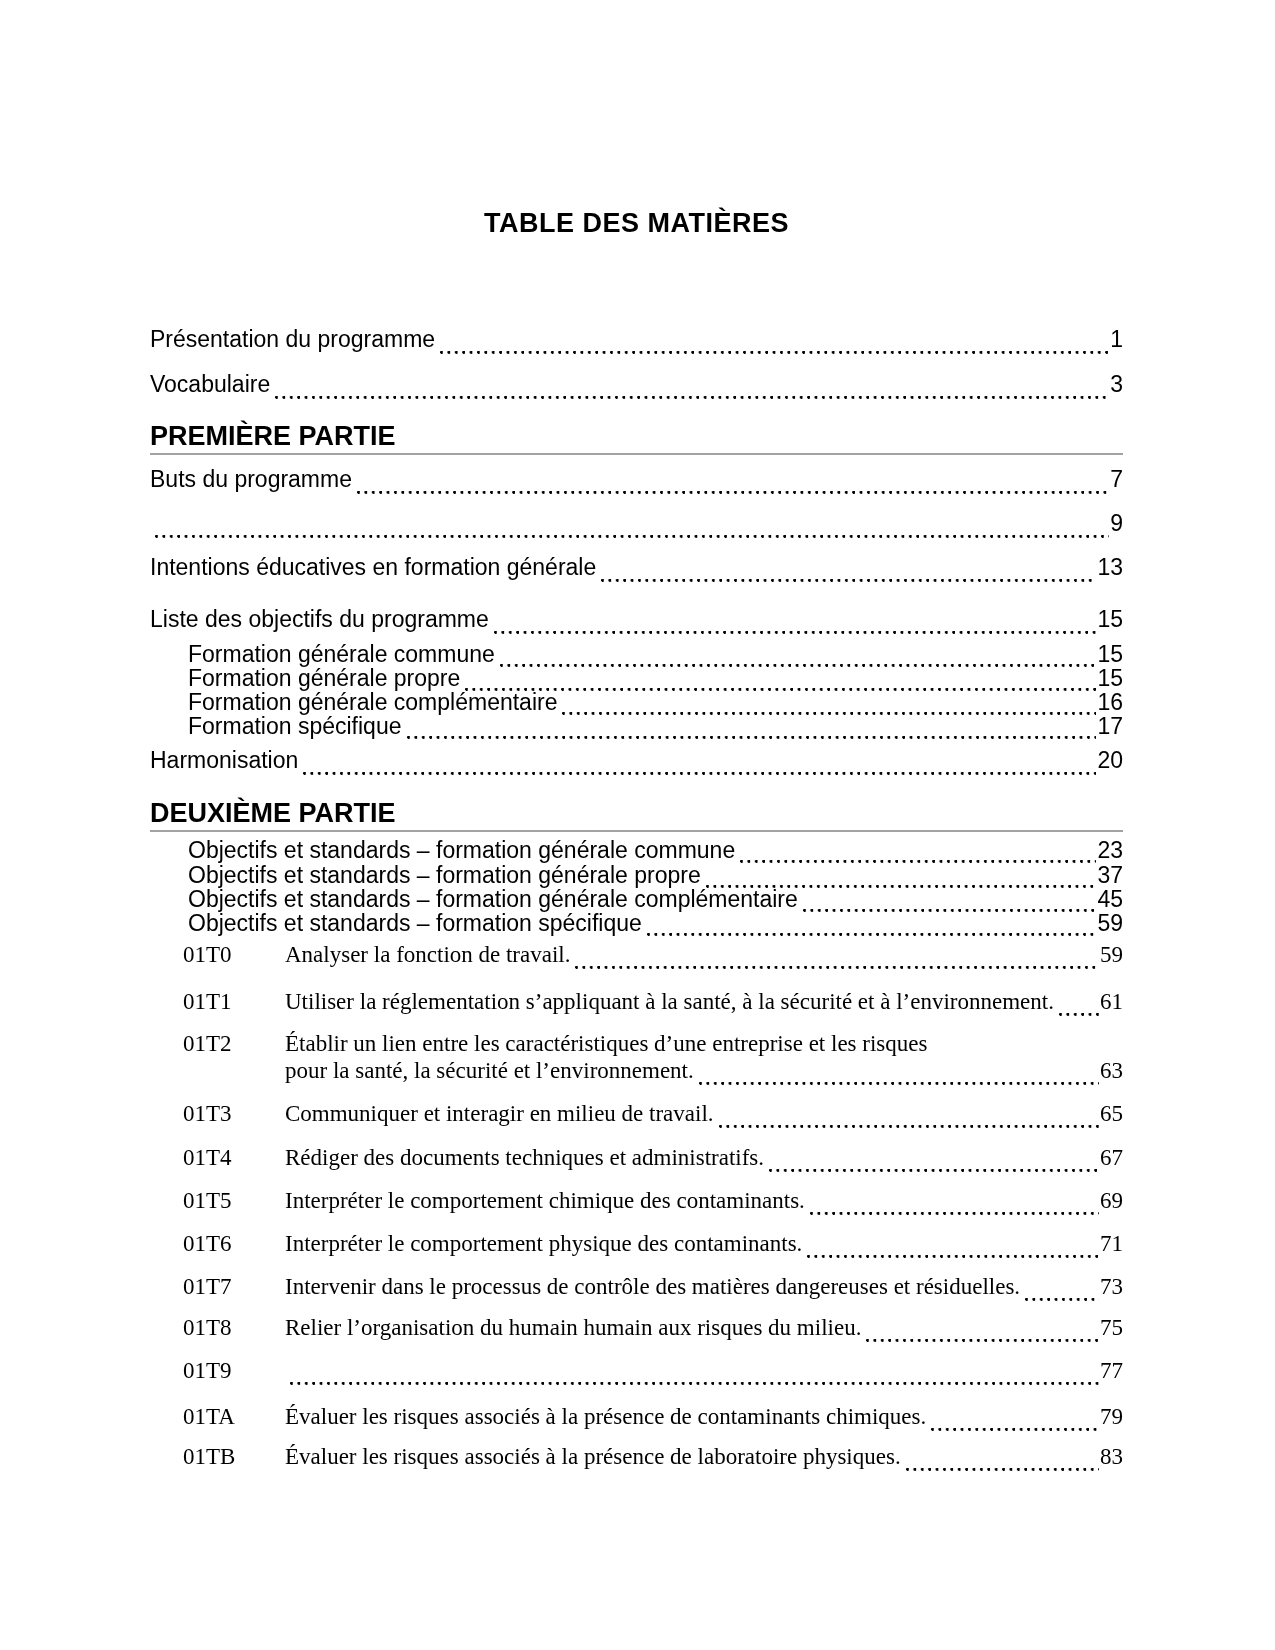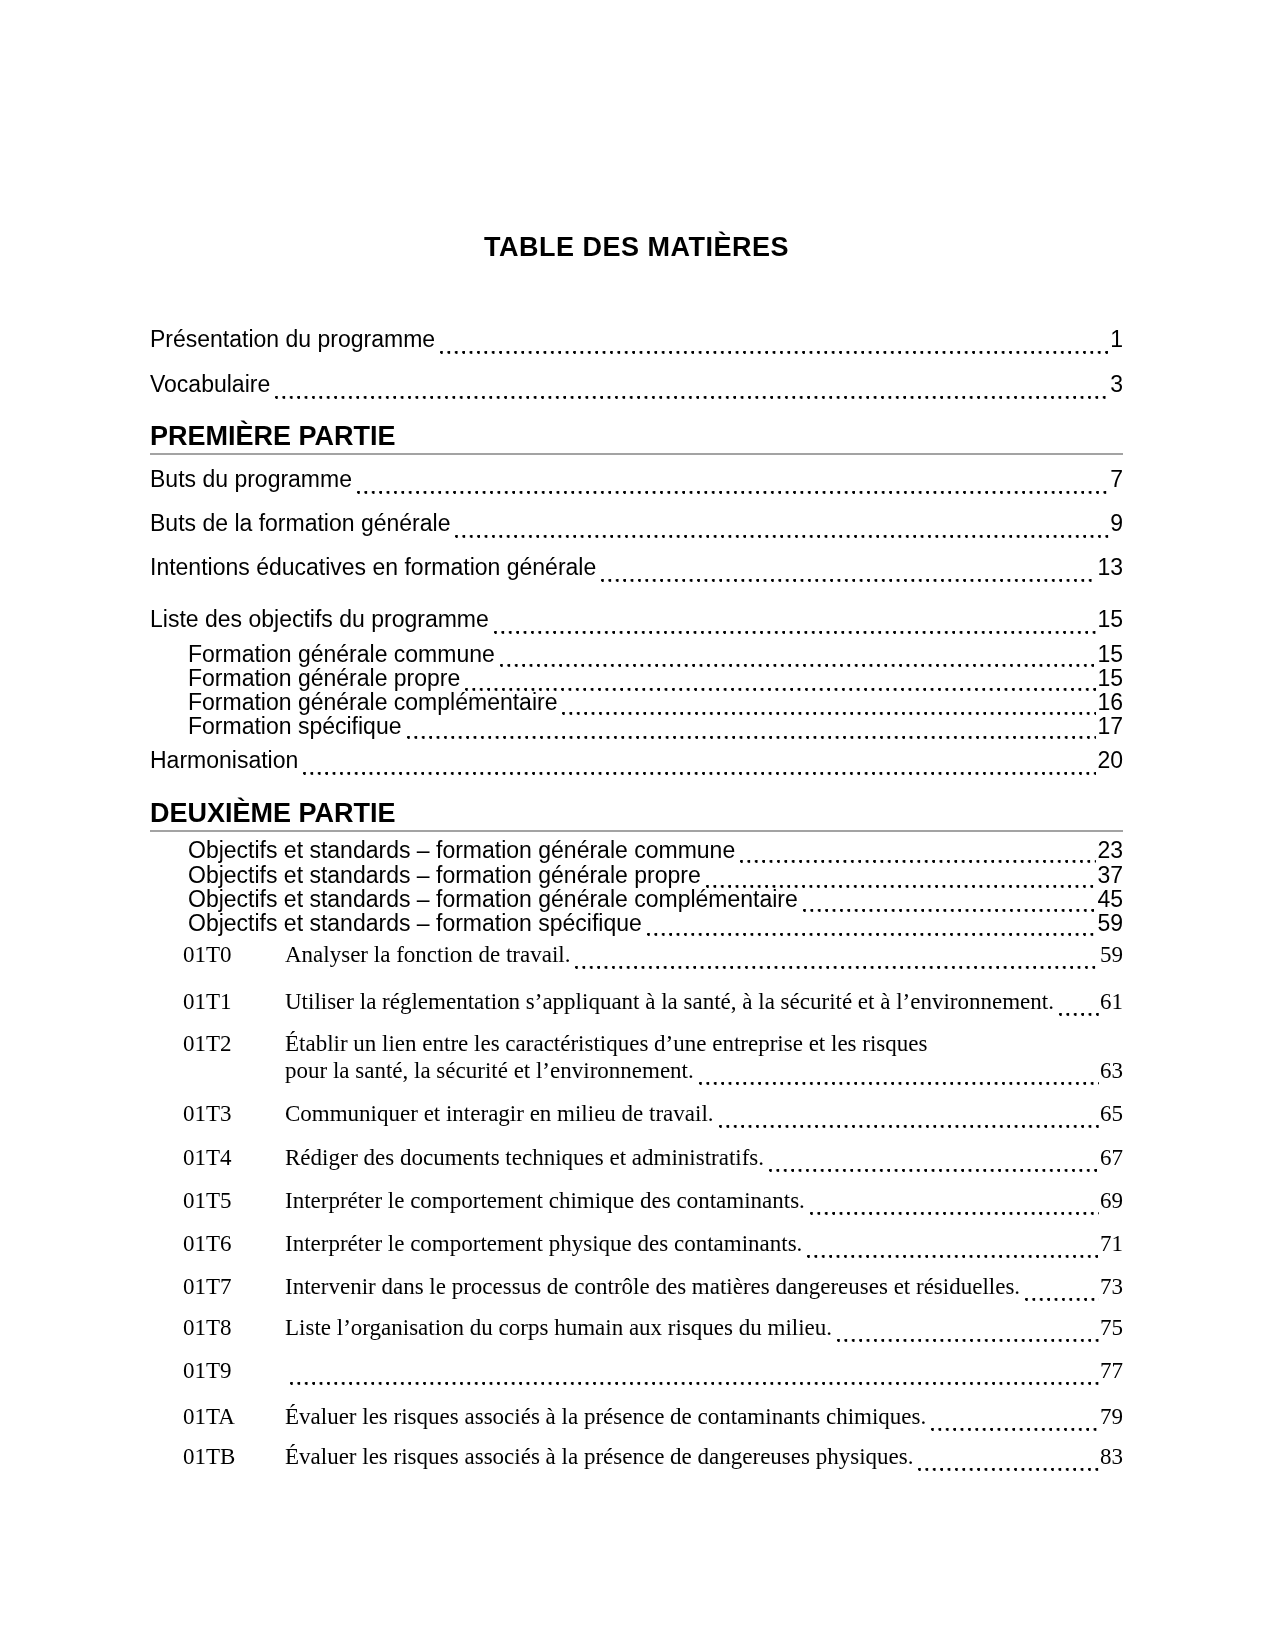--- a/index.html
+++ b/index.html
@@ -20,21 +20,20 @@
     height: 100%;
   }
   .doc-title {
     position: absolute;
     left: 0;
     width: 100%;
     text-align: center;
     font: bold 27px/34px "Liberation Sans", sans-serif;
     letter-spacing: 0.5px;
     white-space: nowrap;
-    margin-top: 24px;
   }
   .heading {
     position: absolute;
     left: 0;
     right: 0;
     font: bold 27px/34px "Liberation Sans", sans-serif;
     border-bottom: 2px solid #a3a3a3;
     white-space: nowrap;
   }
   .row {
@@ -87,21 +86,20 @@
     </div>
 
     <div class="heading" style="top:419px">PREMIÈRE PARTIE</div>
 
     <div class="row" style="top:465px">
       <span class="label">Buts du programme</span>
       <span class="leader"></span>
       <span class="pg">7</span>
     </div>
     <div class="row" style="top:509px">
-      <span class="label">Buts de la formation générale</span>
       <span class="leader"></span>
       <span class="pg">9</span>
     </div>
     <div class="row" style="top:553px">
       <span class="label">Intentions éducatives en formation générale</span>
       <span class="leader"></span>
       <span class="pg">13</span>
     </div>
     <div class="row" style="top:605px">
       <span class="label">Liste des objectifs du programme</span>
@@ -203,36 +201,36 @@
       <span class="pg">71</span>
     </div>
     <div class="row obj" style="top:1272px">
       <span class="code">01T7</span>
       <span class="label">Intervenir dans le processus de contrôle des matières dangereuses et résiduelles.</span>
       <span class="leader"></span>
       <span class="pg">73</span>
     </div>
     <div class="row obj" style="top:1313px">
       <span class="code">01T8</span>
-      <span class="label">Liste l’organisation du corps humain aux risques du milieu.</span>
+      <span class="label">Relier l’organisation du humain humain aux risques du milieu.</span>
       <span class="leader"></span>
       <span class="pg">75</span>
     </div>
     <div class="row obj" style="top:1356px">
       <span class="code">01T9</span>
       <span class="leader"></span>
       <span class="pg">77</span>
     </div>
     <div class="row obj" style="top:1402px">
       <span class="code">01TA</span>
       <span class="label">Évaluer les risques associés à la présence de contaminants chimiques.</span>
       <span class="leader"></span>
       <span class="pg">79</span>
     </div>
     <div class="row obj" style="top:1442px">
       <span class="code">01TB</span>
-      <span class="label">Évaluer les risques associés à la présence de dangereuses physiques.</span>
+      <span class="label">Évaluer les risques associés à la présence de laboratoire physiques.</span>
       <span class="leader"></span>
       <span class="pg">83</span>
     </div>
 
   </div>
 </div>
 
 </body></html>

